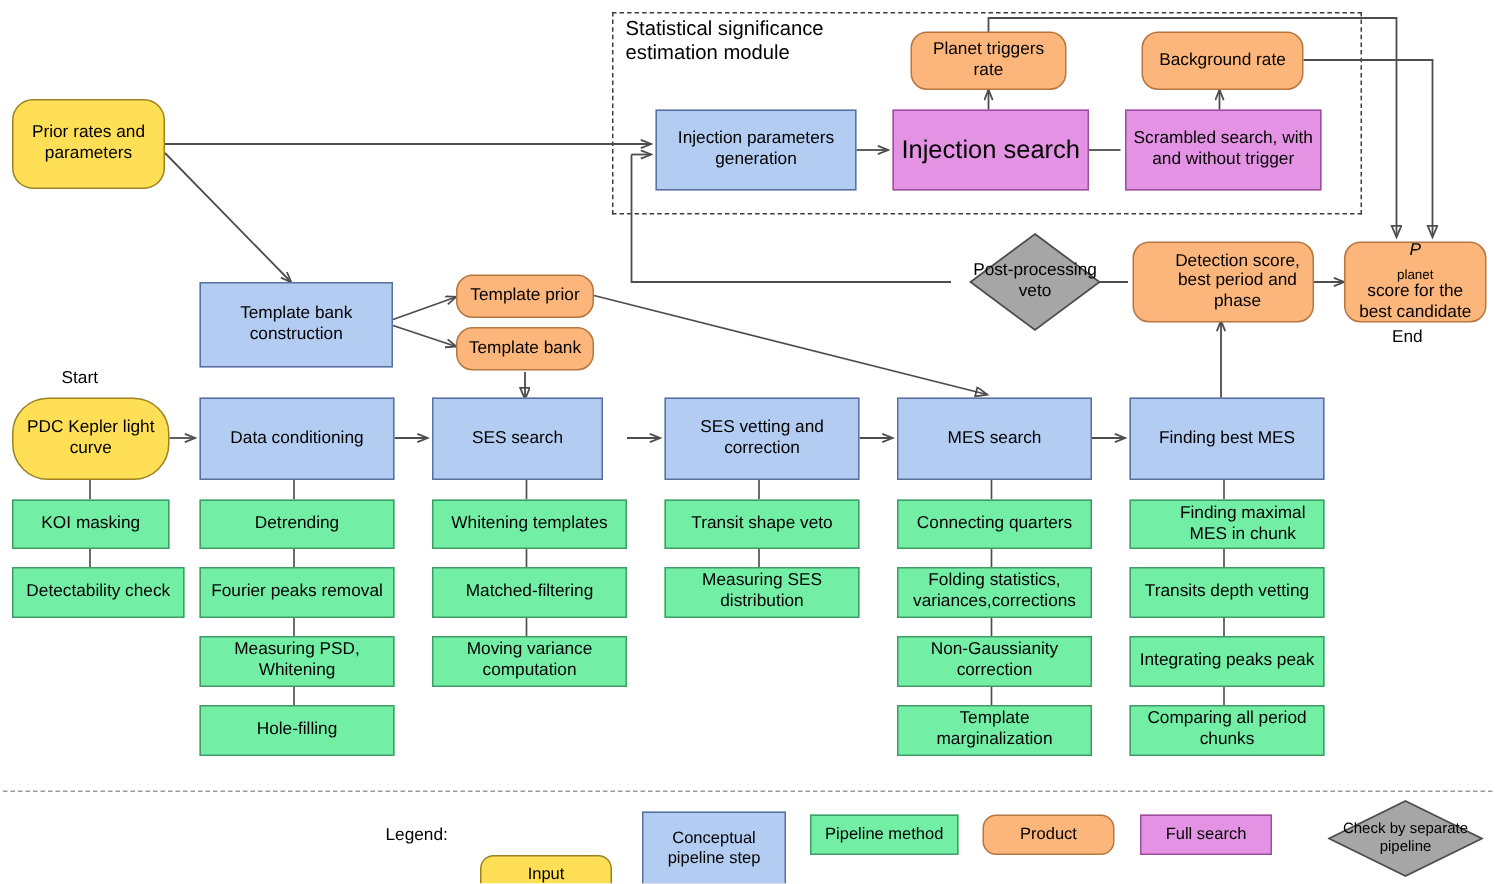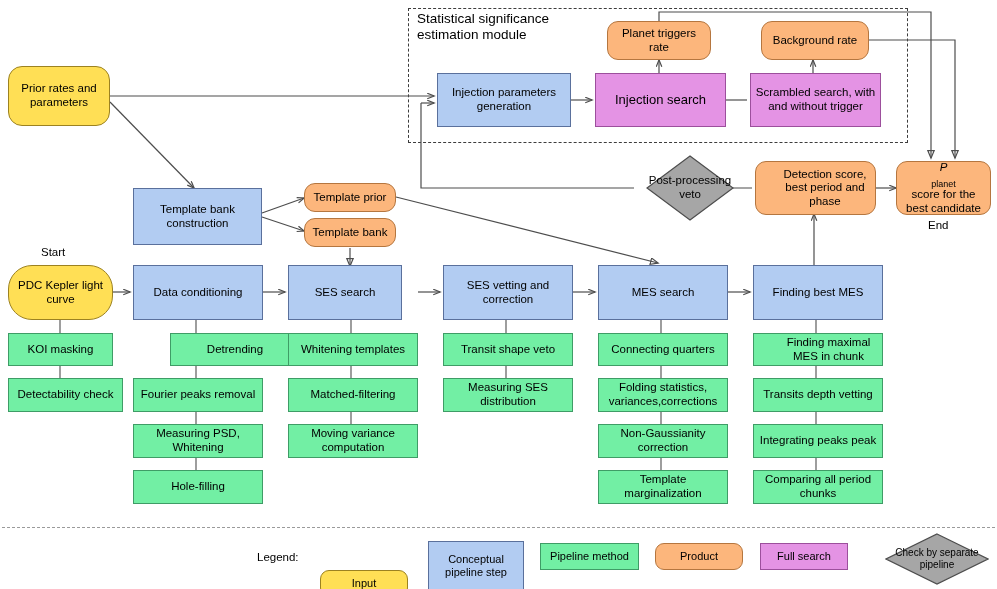--- a/index.html
+++ b/index.html
@@ -189,21 +189,21 @@
   </div>
 
   <div class="node pill c-input" style="left:8px;top:66px;width:102px;height:60px;font-size:11.5px;">
     <span>Prior rates and parameters</span>
   </div>
 
   <div class="node rect c-step" style="left:437px;top:73px;width:134px;height:54px;font-size:11.5px;">
     <span>Injection parameters generation</span>
   </div>
 
-  <div class="node rect c-search" style="left:595px;top:73px;width:131px;height:54px;font-size:13px;">
+  <div class="node rect c-search" style="left:595px;top:73px;width:131px;height:54px;font-size:17px;">
     <span>Injection search</span>
   </div>
 
   <div class="node rect c-search" style="left:750px;top:73px;width:131px;height:54px;font-size:11.5px;">
     <span>Scrambled search, with and without trigger</span>
   </div>
 
   <div class="node round c-product" style="left:607px;top:21px;width:104px;height:39px;font-size:11.5px;">
     <span>Planet triggers rate</span>
   </div>
@@ -263,21 +263,21 @@
     <span>Finding best MES</span>
   </div>
 
   <div class="node rect c-method" style="left:8px;top:333px;width:105px;height:33px;font-size:11.5px;">
     <span>KOI masking</span>
   </div>
   <div class="node rect c-method" style="left:8px;top:378px;width:115px;height:34px;font-size:11.5px;">
     <span>Detectability check</span>
   </div>
 
-  <div class="node rect c-method" style="left:133px;top:333px;width:130px;height:33px;font-size:11.5px;margin-left:37px;">
+  <div class="node rect c-method" style="left:133px;top:333px;width:130px;height:33px;font-size:11.5px;">
     <span>Detrending</span>
   </div>
   <div class="node rect c-method" style="left:133px;top:378px;width:130px;height:34px;font-size:11.5px;">
     <span>Fourier peaks removal</span>
   </div>
   <div class="node rect c-method" style="left:133px;top:424px;width:130px;height:34px;font-size:11.5px;">
     <span>Measuring PSD, Whitening</span>
   </div>
   <div class="node rect c-method" style="left:133px;top:470px;width:130px;height:34px;font-size:11.5px;">
     <span>Hole-filling</span>

